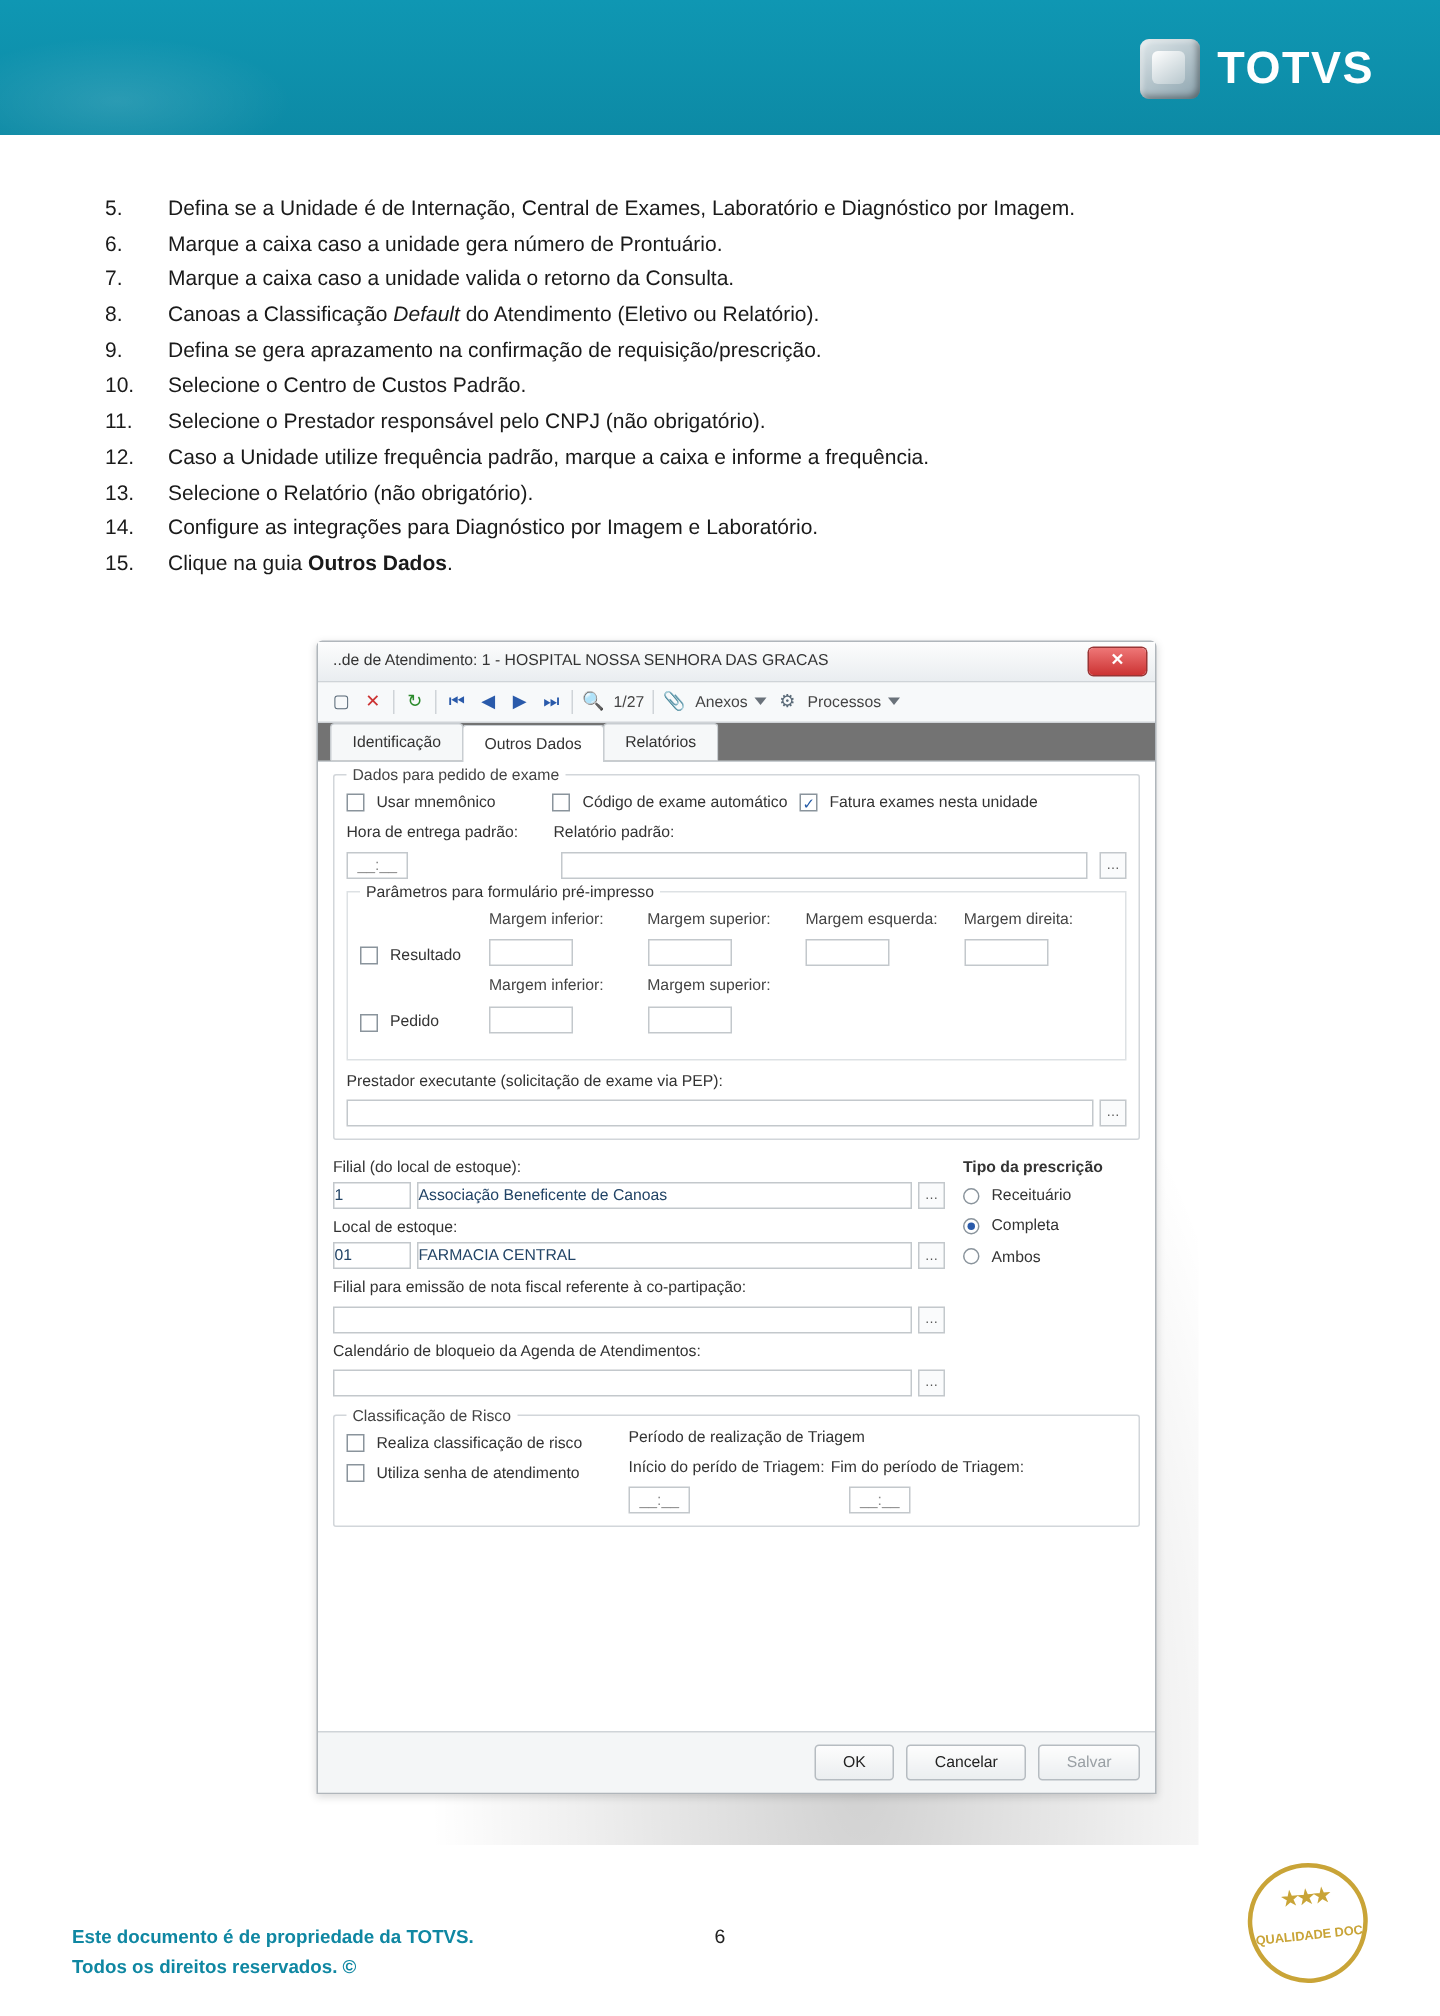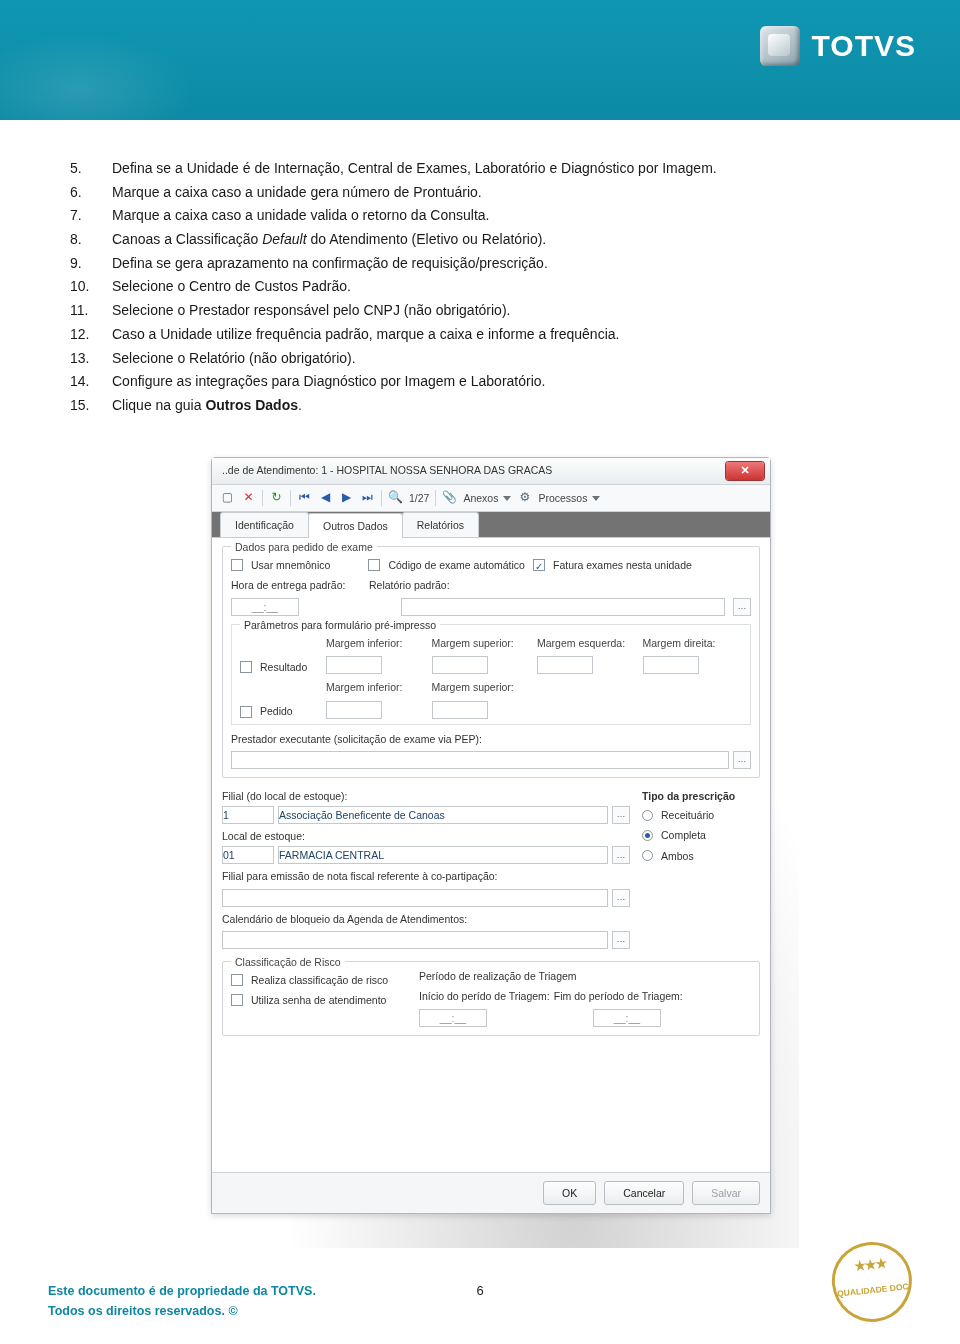--- a/index.html
+++ b/index.html
@@ -8,21 +8,21 @@
     font-family: Arial, Helvetica, sans-serif;
     background: #fff;
     width: 960px;
     height: 1344px;
     position: relative;
     overflow: hidden;
   }
   
   .top-banner {
     background: linear-gradient(#0f97b3 0%, #0d8aa5 100%);
-    height: 120px;
+    height: 90px;
     position: relative;
   }
   .top-banner::after{
     content:"";
     position:absolute;
     left:0; bottom:0;
     width:260px; height:100%;
     background: radial-gradient(ellipse at 30% 75%, rgba(255,255,255,0.12) 0%, rgba(255,255,255,0) 45%);
   }
   .logo {
@@ -177,31 +177,31 @@
     background:#fff;
     padding:0 4px;
     font-size:10.5px;
     color:#444;
   }
   .frow { display:flex; align-items:center; gap:8px; margin-top:4px; flex-wrap:wrap; }
   .cb { width:12px; height:12px; border:1px solid #8a949c; background:#fff; display:inline-block;}
   .cb.checked::after{ content:"✓"; font-size:10px; color:#2259a6; position:relative; top:-2.5px; left:1px;}
   .lbl { font-size:10.5px; color:#333; }
   .inp { border:1px solid #c3c8cc; height:18px; background:#fff; }
-  .tiny-inp { width:68px; }
+  .tiny-inp { width:41px; }
   .dots {
     width:18px; height:18px;
     border:1px solid #c3c8cc;
     background:#fafbfc;
     display:inline-flex; align-items:center; justify-content:center;
     font-size:9px; color:#555;
   }
   .subgroup {
     border:1px solid #dde1e4;
-    padding:6px 8px 4px;
+    padding:6px 8px 16px;
     position:relative;
     margin-top:8px;
   }
   .subgroup .sg-title{
     position:absolute; top:-8px; left:8px;
     background:#fff; padding:0 4px;
     font-size:10.5px;
   }
   .col-lbl { font-size:10.5px; color:#444; }
   .margin-grid {

